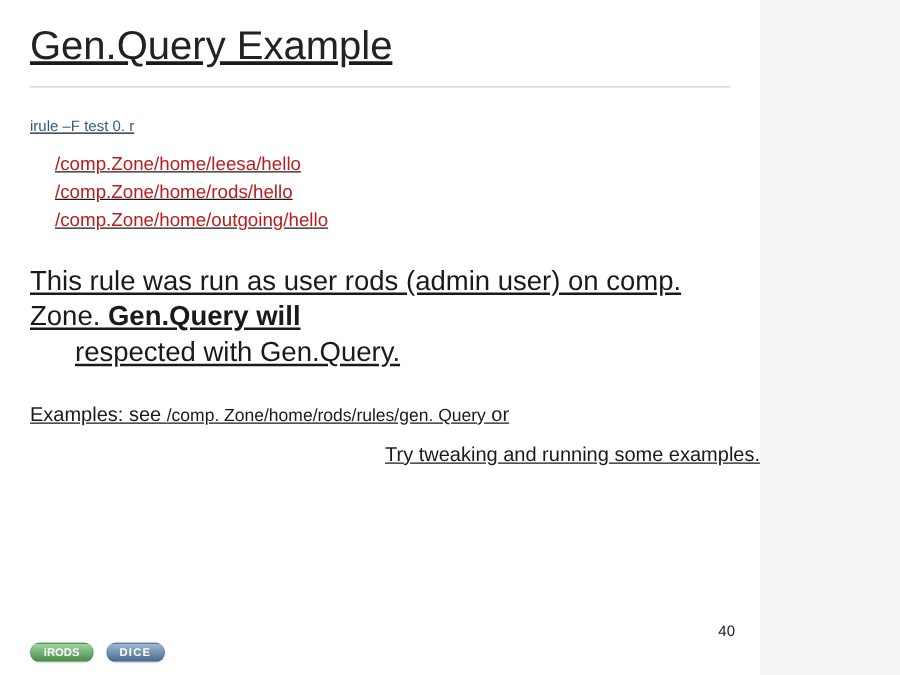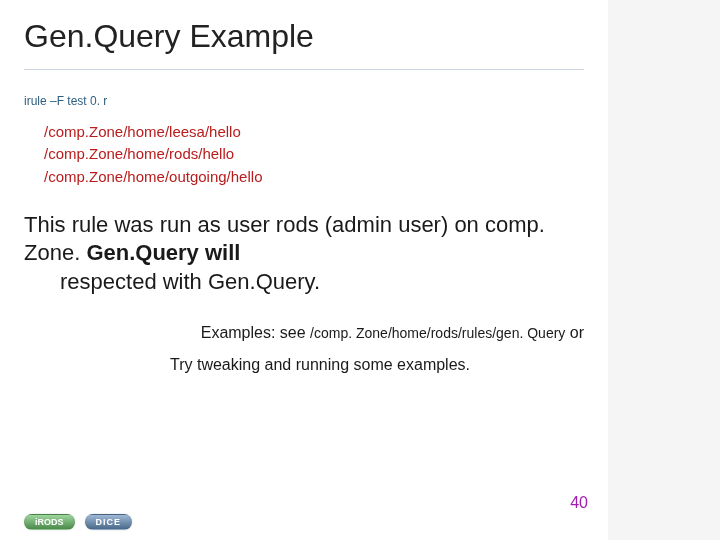--- a/index.html
+++ b/index.html
@@ -12,20 +12,21 @@
     color: #1a1a1a;
     position: relative;
     overflow: hidden;
   }
   .slide {
     width: 608px;
     height: 540px;
     background: #ffffff;
     position: relative;
     box-sizing: border-box;
+    text-decoration: underline;
   }
   .title {
     font-size: 32px;
     font-weight: 400;
     padding: 18px 0 0 24px;
     color: #222;
   }
   .hr {
     border: none;
     border-top: 1px solid #c9d4de;
@@ -54,42 +55,41 @@
   }
   .para .indent {
     display: block;
     padding-left: 36px;
   }
   .para2 {
     font-size: 16px;
     line-height: 1.45;
     padding: 0 24px;
     margin-top: 24px;
-    text-align: right;
   }
   .smallpath {
     font-size: 14px;
   }
   .smallpath2 {
     font-size: 14px;
     padding-left: 36px;
     display: block;
   }
   .tweak {
     font-size: 16px;
-    text-align: left;
+    text-align: right;
     padding-left: 170px;
     margin-top: 12px;
   }
   .slide-num {
     position: absolute;
     right: 20px;
     bottom: 28px;
-    font-size: 16px;
-    color: #a21caf;
+    font-size: 12px;
+    color: #0f172a;
   }
   .badges {
     position: absolute;
     left: 24px;
     bottom: 10px;
     display: flex;
     gap: 10px;
   }
   .badge {
     display: inline-block;

